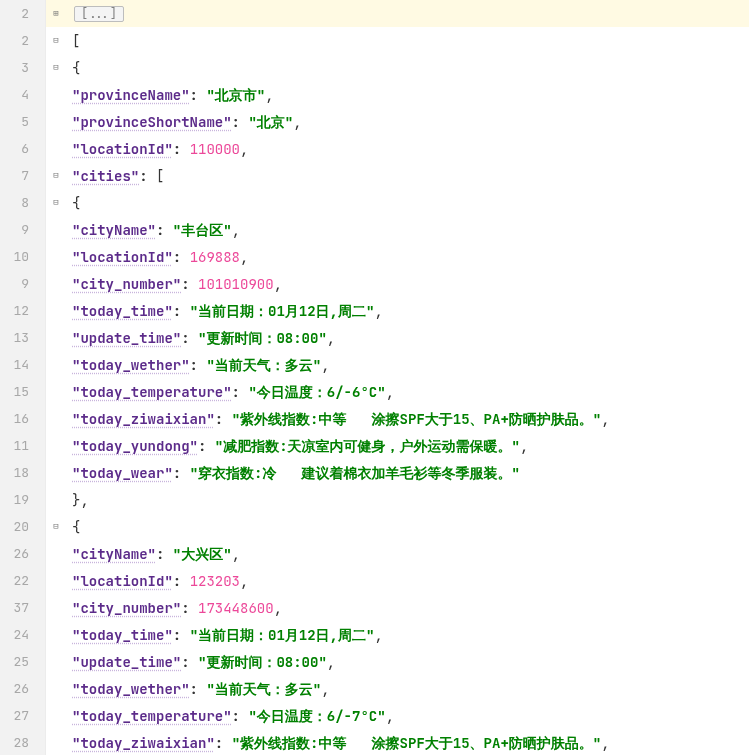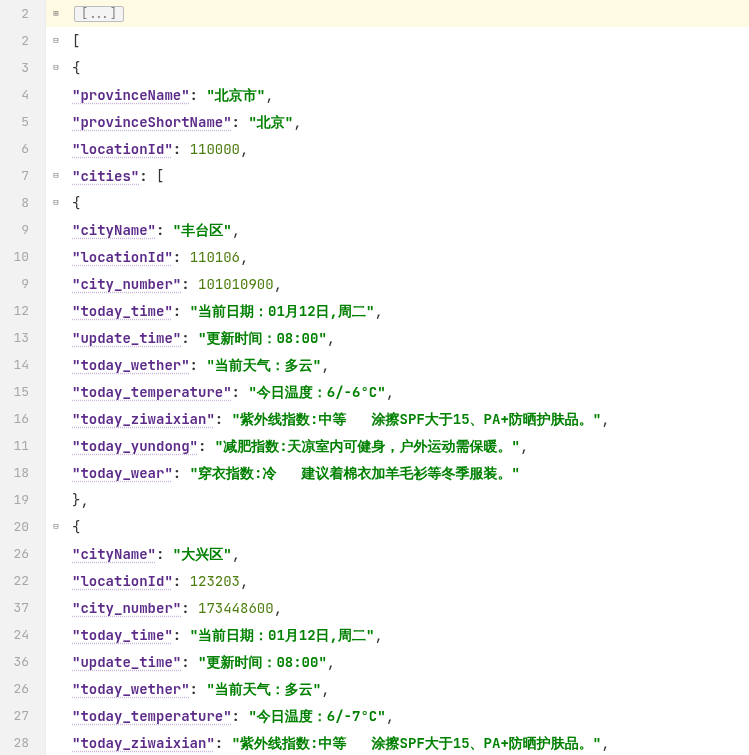--- a/index.html
+++ b/index.html
@@ -47,21 +47,21 @@
     white-space: pre;
     display:flex;
     align-items:center;
   }
   .line.current .code { background: #fffae3; flex:1; }
   .line.current .foldcol { background: #fffae3; }
   .punct { color: #333; }
   .key { color: #5c2b8a; font-weight: bold; text-decoration: underline dotted #c8b4dc; text-underline-offset:3px;}
   .colon { color:#333; font-weight:bold; }
   .str { color: #008000; font-weight: bold; }
-  .num { color: #4d7c0f; }
+  .num { color: #ec4899; }
   .brace { color:#333; }
   .foldbox {
     display:inline-block;
     border:1px solid #bdbdbd;
     background:#f4f4f4;
     color:#808080;
     padding: 1px 6px;
     font-size:12px;
     border-radius:2px;
     margin-left:2px;
@@ -126,21 +126,21 @@
       <div class="code">           <span class="brace">{</span></div>
     </div>
     <div class="line">
       <div class="gutter">9</div>
       <div class="foldcol"></div>
       <div class="code">             <span class="key">"cityName"</span><span class="colon">: </span><span class="str">"丰台区"</span><span class="punct">,</span></div>
     </div>
     <div class="line">
       <div class="gutter">10</div>
       <div class="foldcol"></div>
-      <div class="code">             <span class="key">"locationId"</span><span class="colon">: </span><span class="num">110106</span><span class="punct">,</span></div>
+      <div class="code">             <span class="key">"locationId"</span><span class="colon">: </span><span class="num">169888</span><span class="punct">,</span></div>
     </div>
     <div class="line">
       <div class="gutter">9</div>
       <div class="foldcol"></div>
       <div class="code">             <span class="key">"city_number"</span><span class="colon">: </span><span class="num">101010900</span><span class="punct">,</span></div>
     </div>
     <div class="line">
       <div class="gutter">12</div>
       <div class="foldcol"></div>
       <div class="code">             <span class="key">"today_time"</span><span class="colon">: </span><span class="str">"当前日期：01月12日,周二"</span><span class="punct">,</span></div>
@@ -201,21 +201,21 @@
       <div class="gutter">37</div>
       <div class="foldcol"></div>
       <div class="code">             <span class="key">"city_number"</span><span class="colon">: </span><span class="num">173448600</span><span class="punct">,</span></div>
     </div>
     <div class="line">
       <div class="gutter">24</div>
       <div class="foldcol"></div>
       <div class="code">             <span class="key">"today_time"</span><span class="colon">: </span><span class="str">"当前日期：01月12日,周二"</span><span class="punct">,</span></div>
     </div>
     <div class="line">
-      <div class="gutter">36</div>
+      <div class="gutter">25</div>
       <div class="foldcol"></div>
       <div class="code">             <span class="key">"update_time"</span><span class="colon">: </span><span class="str">"更新时间：08:00"</span><span class="punct">,</span></div>
     </div>
     <div class="line">
       <div class="gutter">26</div>
       <div class="foldcol"></div>
       <div class="code">             <span class="key">"today_wether"</span><span class="colon">: </span><span class="str">"当前天气：多云"</span><span class="punct">,</span></div>
     </div>
     <div class="line">
       <div class="gutter">27</div>

